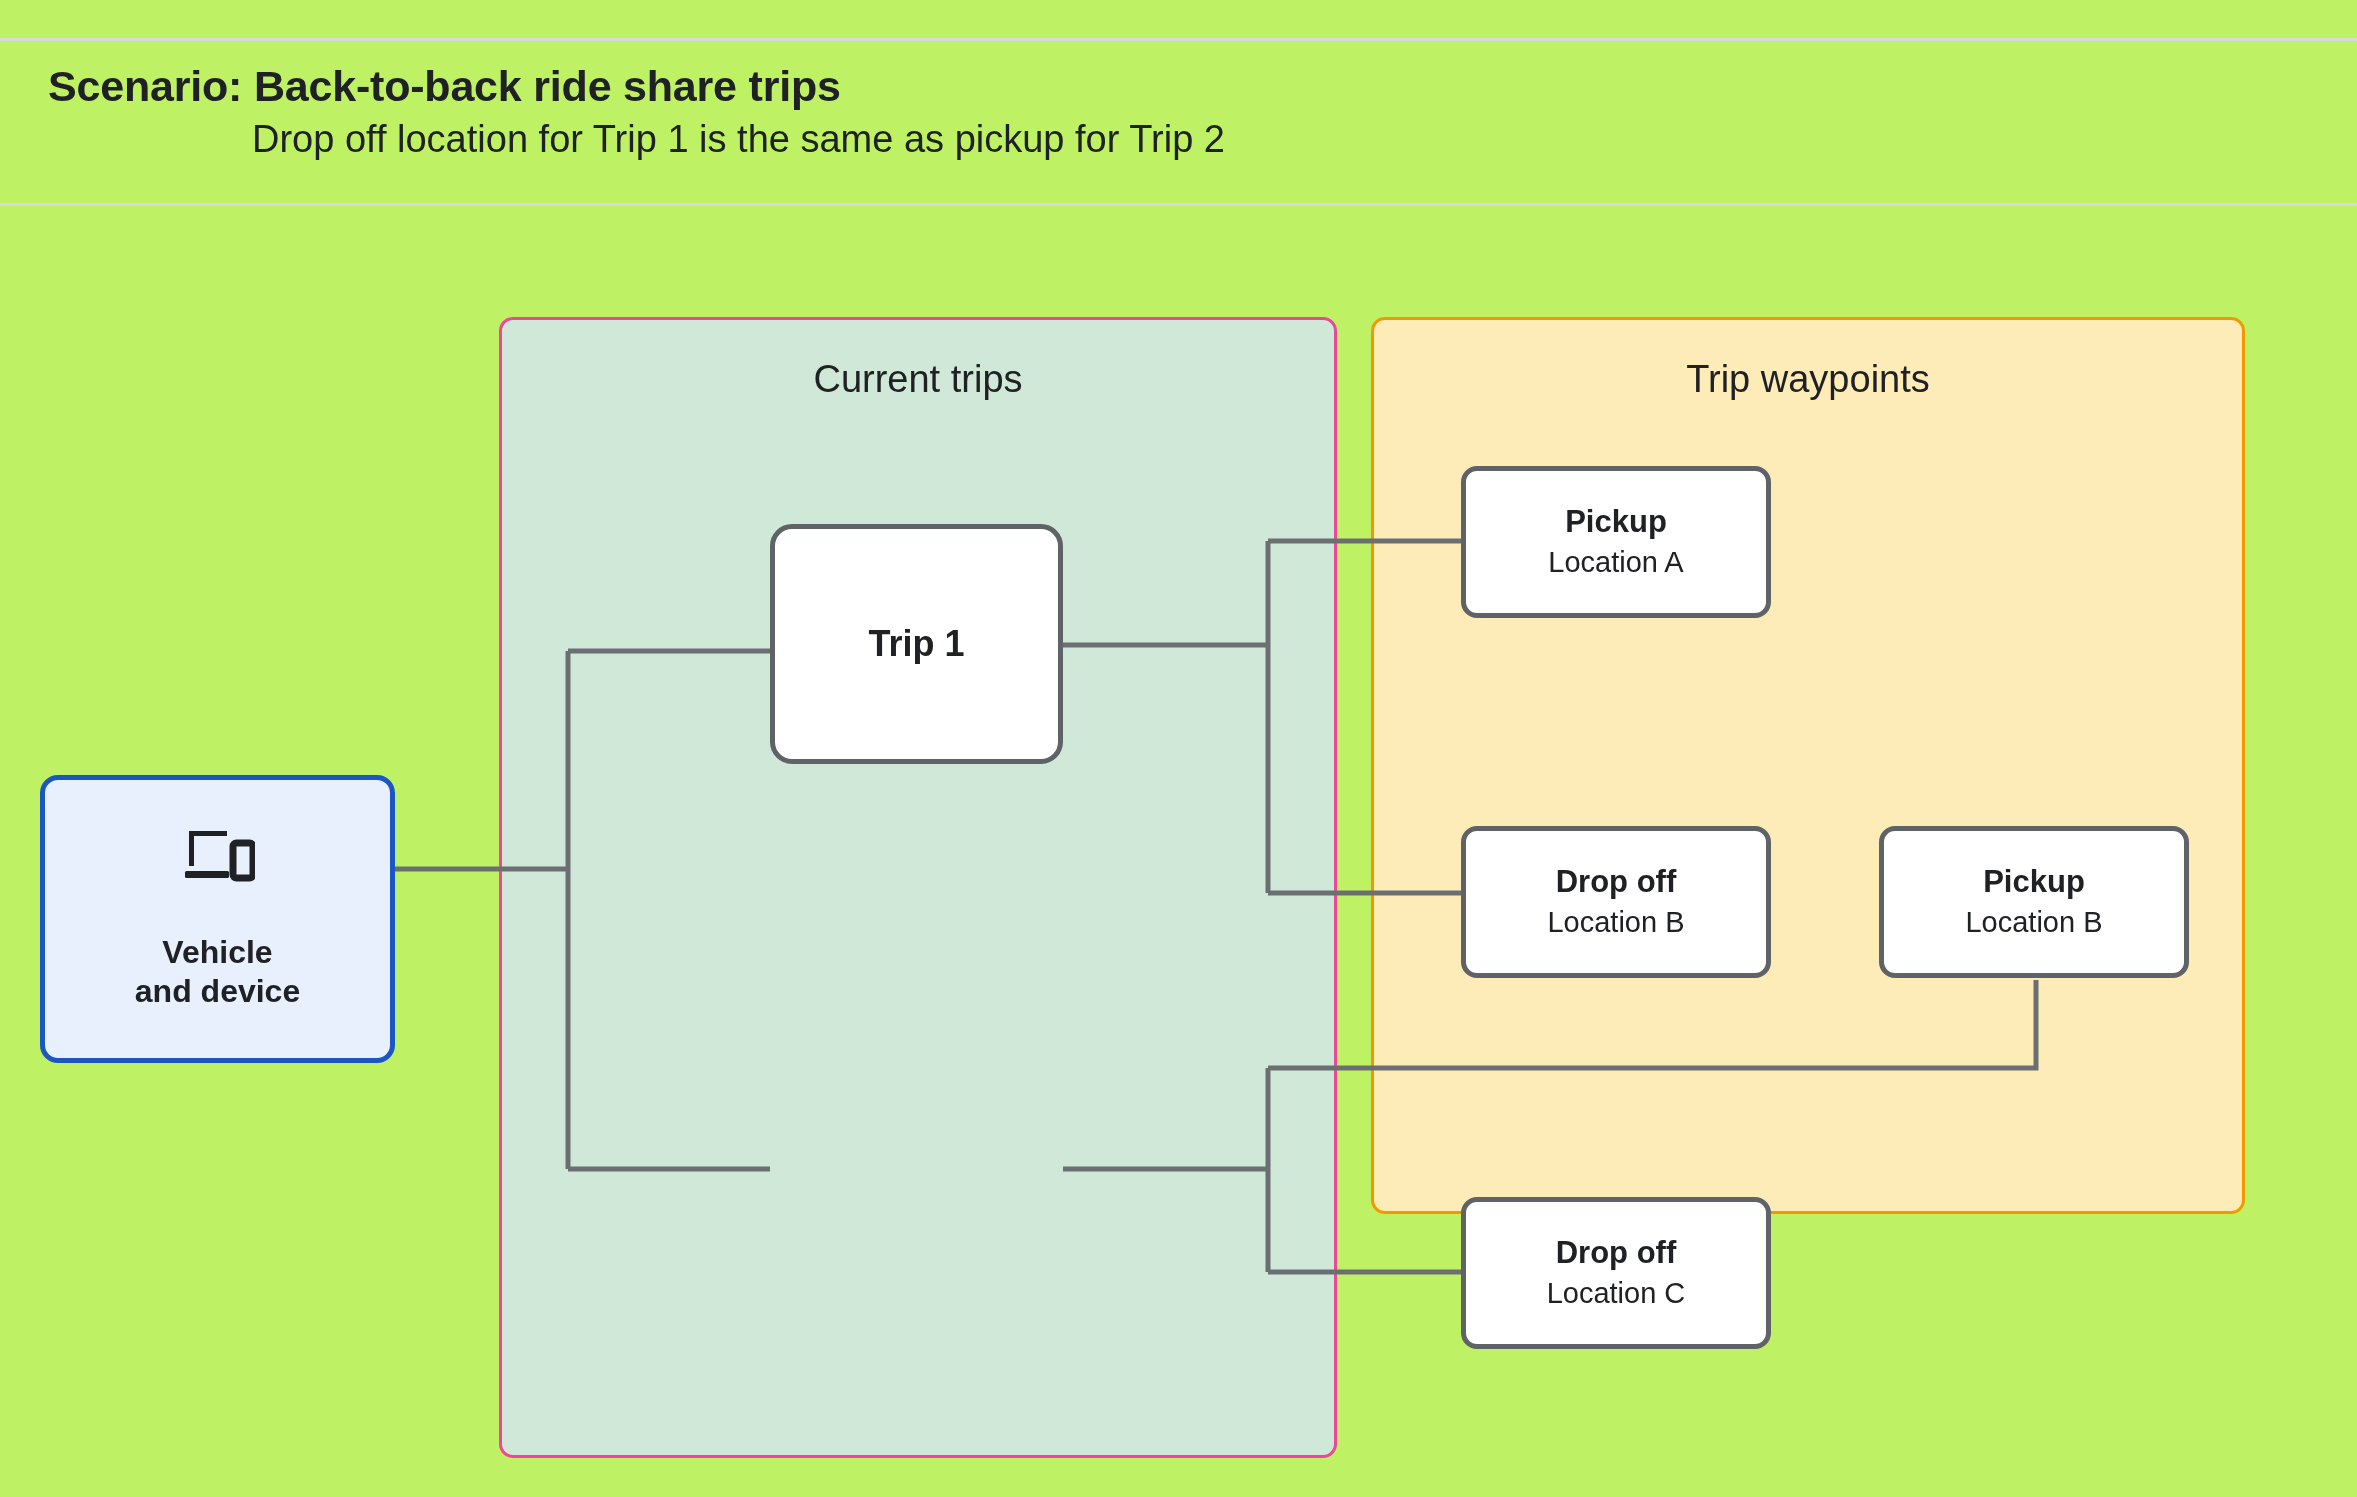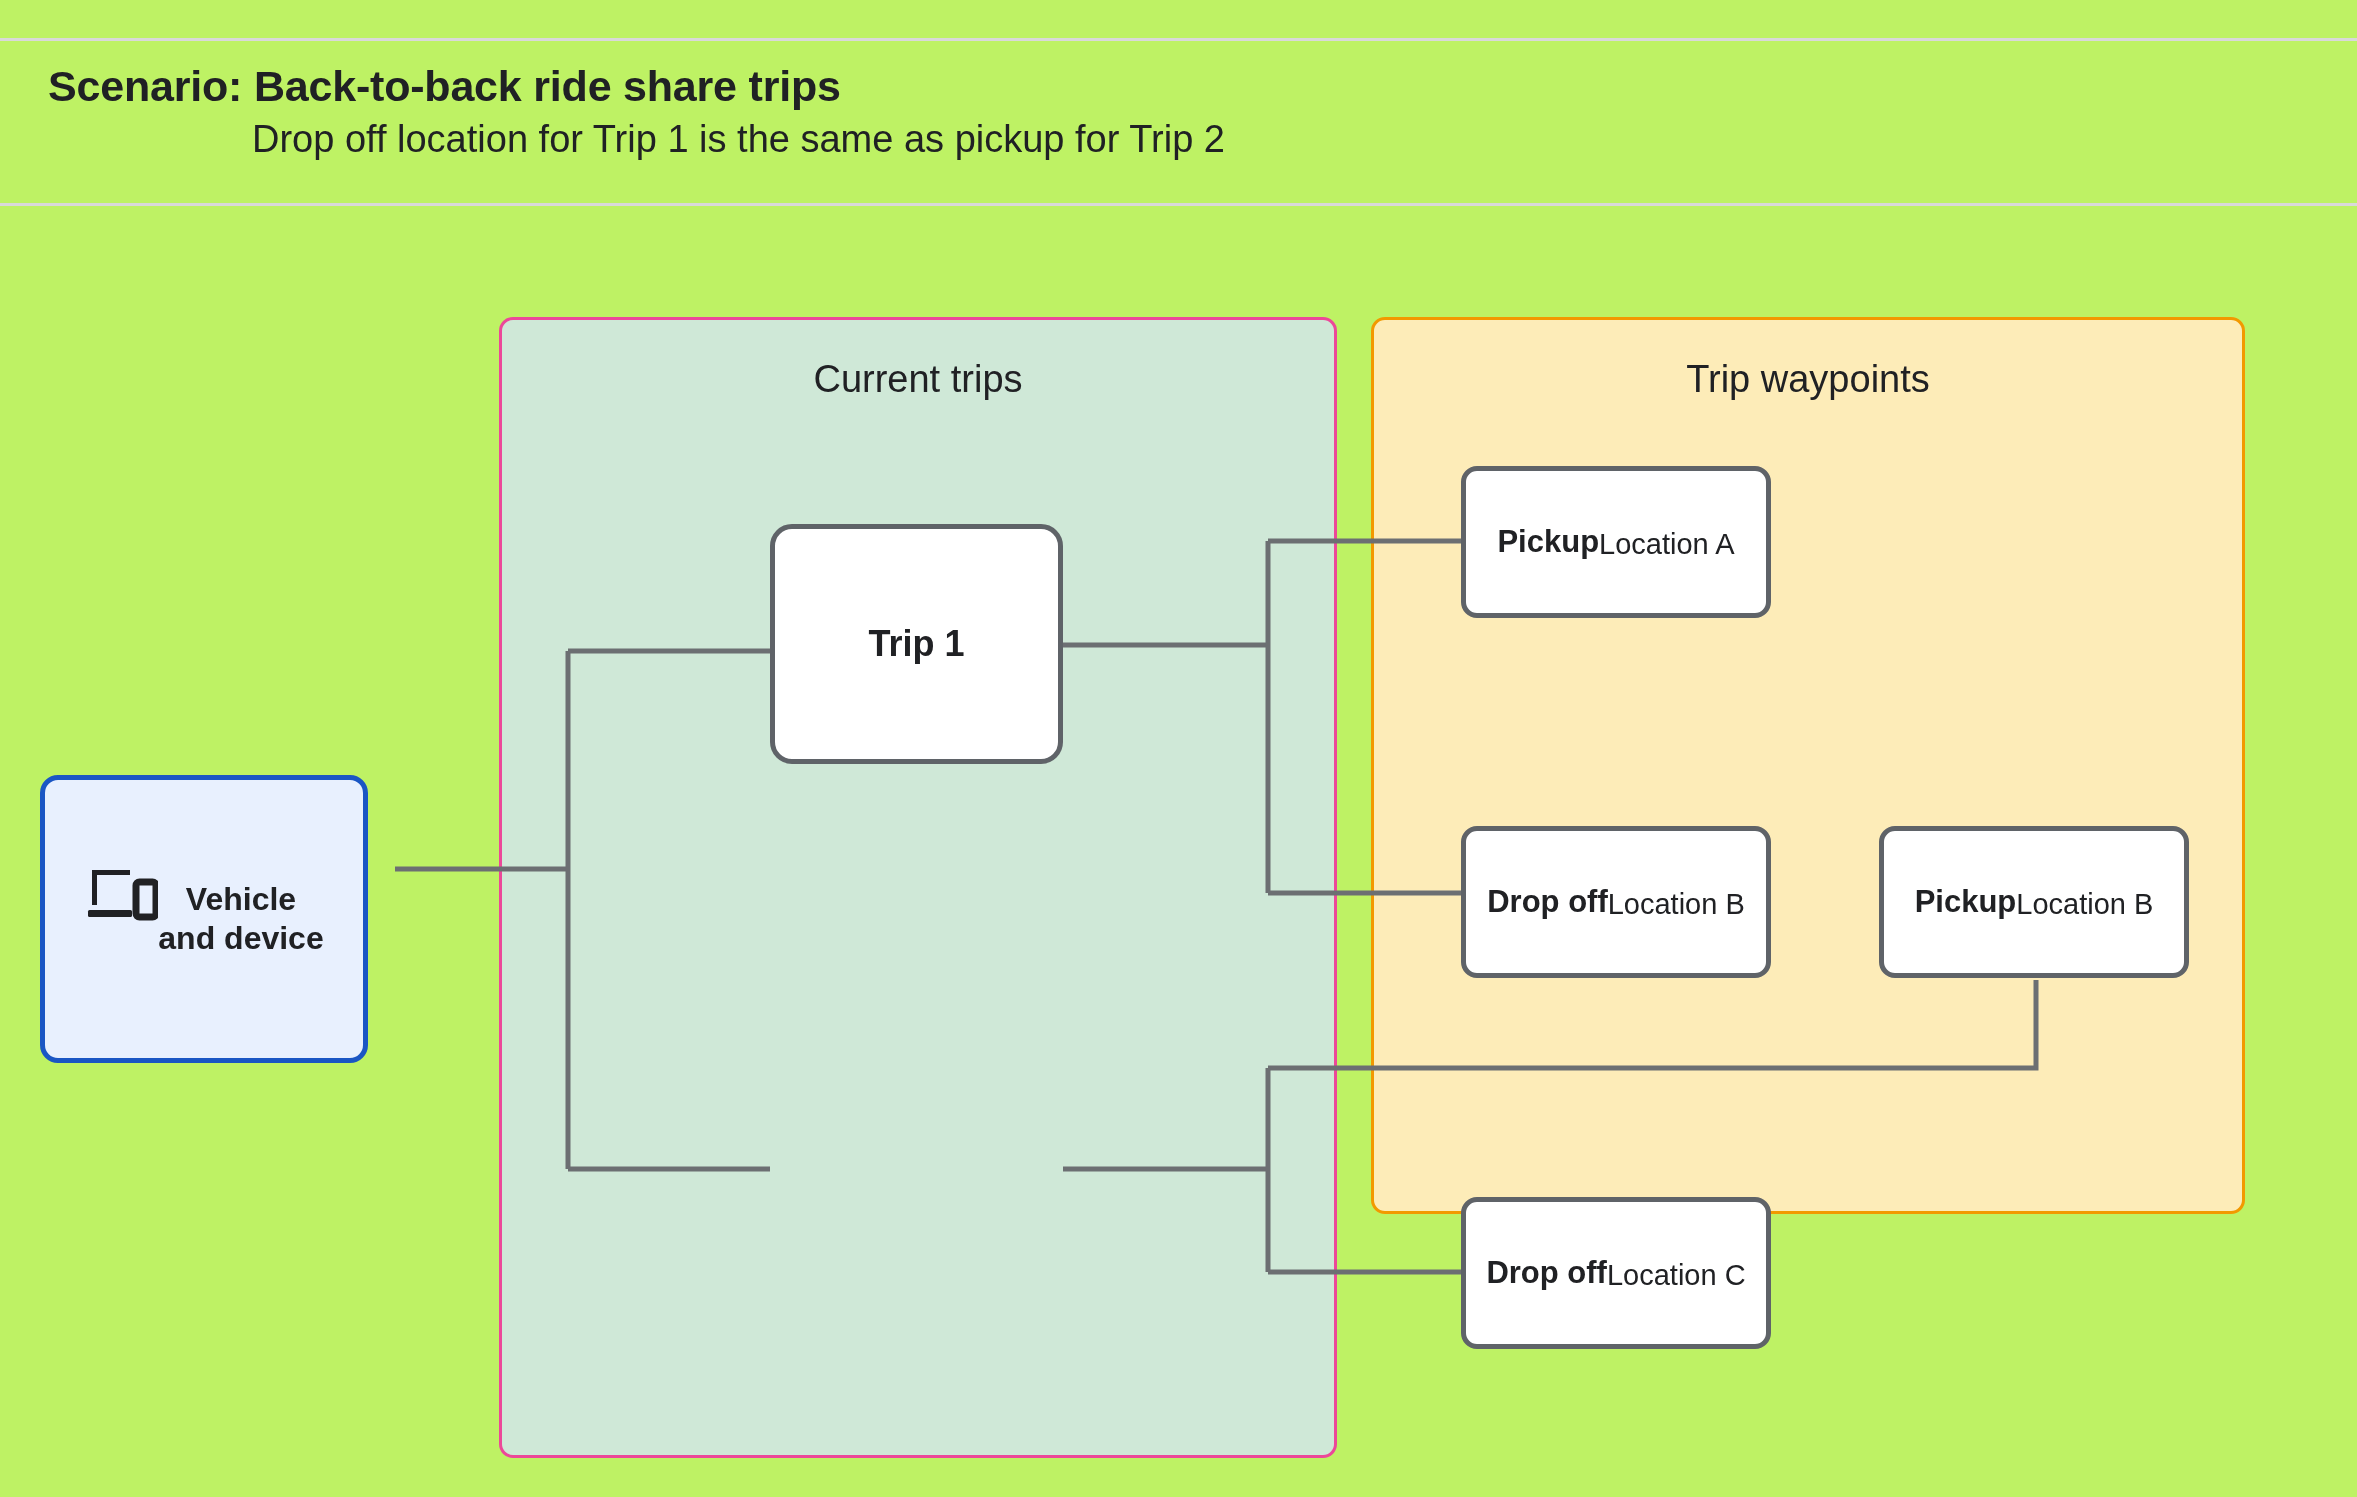--- a/index.html
+++ b/index.html
@@ -99,30 +99,30 @@
     stroke-width: 5;
     stroke-linecap: butt;
     stroke-linejoin: miter;
   }
 
   
   .node {
     position: absolute;
     box-sizing: border-box;
     display: flex;
-    flex-direction: row;
+    flex-direction: column;
     align-items: center;
     justify-content: center;
     text-align: center;
   }
 
   .node-device {
     left: 40px;
     top: 775px;
-    width: 328px;
+    width: 355px;
     height: 288px;
     background: #e8f0fe;
     border: 5px solid #1a56c4;
     border-radius: 18px;
   }
   .device-icon {
     display: block;
     margin-bottom: 46px;
   }
   .device-label {

